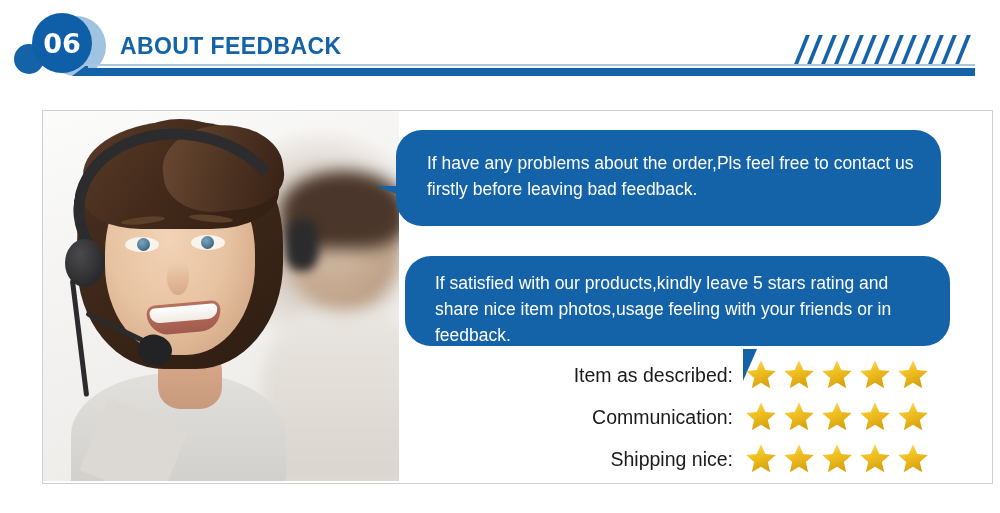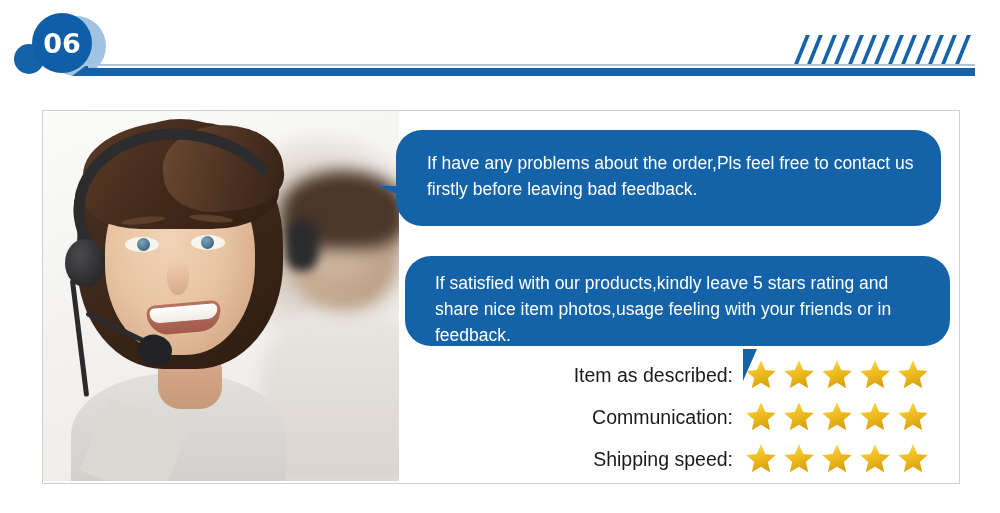--- a/index.html
+++ b/index.html
@@ -111,20 +111,21 @@
   
   #panel {
     position: absolute;
     left: 42px;
     top: 110px;
     width: 916px;
     height: 372px;
     border: 1px solid #cfcfcf;
     background: #ffffff;
     overflow: hidden;
+    padding-left: 33px;
   }
 
   
   #photo {
     position: absolute;
     left: 0; top: 0;
     width: 356px;
     height: 370px;
     overflow: hidden;
     background: #f2f1ef;
@@ -381,20 +382,21 @@
 </style>
 </head>
 <body>
 
 <div id="header">
 
   <div id="header-dot"></div>
   <div id="badge-shadow"></div>
   <div id="badge-circle">06</div>
 
+  <div id="header-title">ABOUT FEEDBACK</div>
 
   <div id="header-rule-wedge"></div>
   <div id="header-rule-thin"></div>
   <div id="header-rule-thick"></div>
 
   <div id="hatch-group">
       <div class="hatch" style="left: 0px; background: rgb(20, 98, 168);"></div>
       <div class="hatch" style="left: 13.4px; background: rgb(20, 98, 168);"></div>
       <div class="hatch" style="left: 26.8px; background: rgb(20, 98, 168);"></div>
       <div class="hatch" style="left: 40.2px; background: rgb(20, 98, 168);"></div>
@@ -514,21 +516,21 @@
           </span>
         <span>
             <svg class="star-svg" width="36" height="36" viewBox="0 0 24 24">
               <path fill="url(#g1)" d="M12 2.2l2.85 6.45 7.02.62-5.31 4.65 1.59 6.88L12 17.2l-6.15 3.6 1.59-6.88L2.13 9.27l7.02-.62z"></path>
             </svg>
           </span>
       </div>
     </div>
 
     <div class="rating-row">
-      <div class="rating-label">Shipping speed:</div>
+      <div class="rating-label">Shipping nice:</div>
       <div class="rating-stars">
         <span>
             <svg class="star-svg" width="36" height="36" viewBox="0 0 24 24">
               <path fill="url(#g1)" d="M12 2.2l2.85 6.45 7.02.62-5.31 4.65 1.59 6.88L12 17.2l-6.15 3.6 1.59-6.88L2.13 9.27l7.02-.62z"></path>
             </svg>
           </span>
         <span>
             <svg class="star-svg" width="36" height="36" viewBox="0 0 24 24">
               <path fill="url(#g1)" d="M12 2.2l2.85 6.45 7.02.62-5.31 4.65 1.59 6.88L12 17.2l-6.15 3.6 1.59-6.88L2.13 9.27l7.02-.62z"></path>
             </svg>

